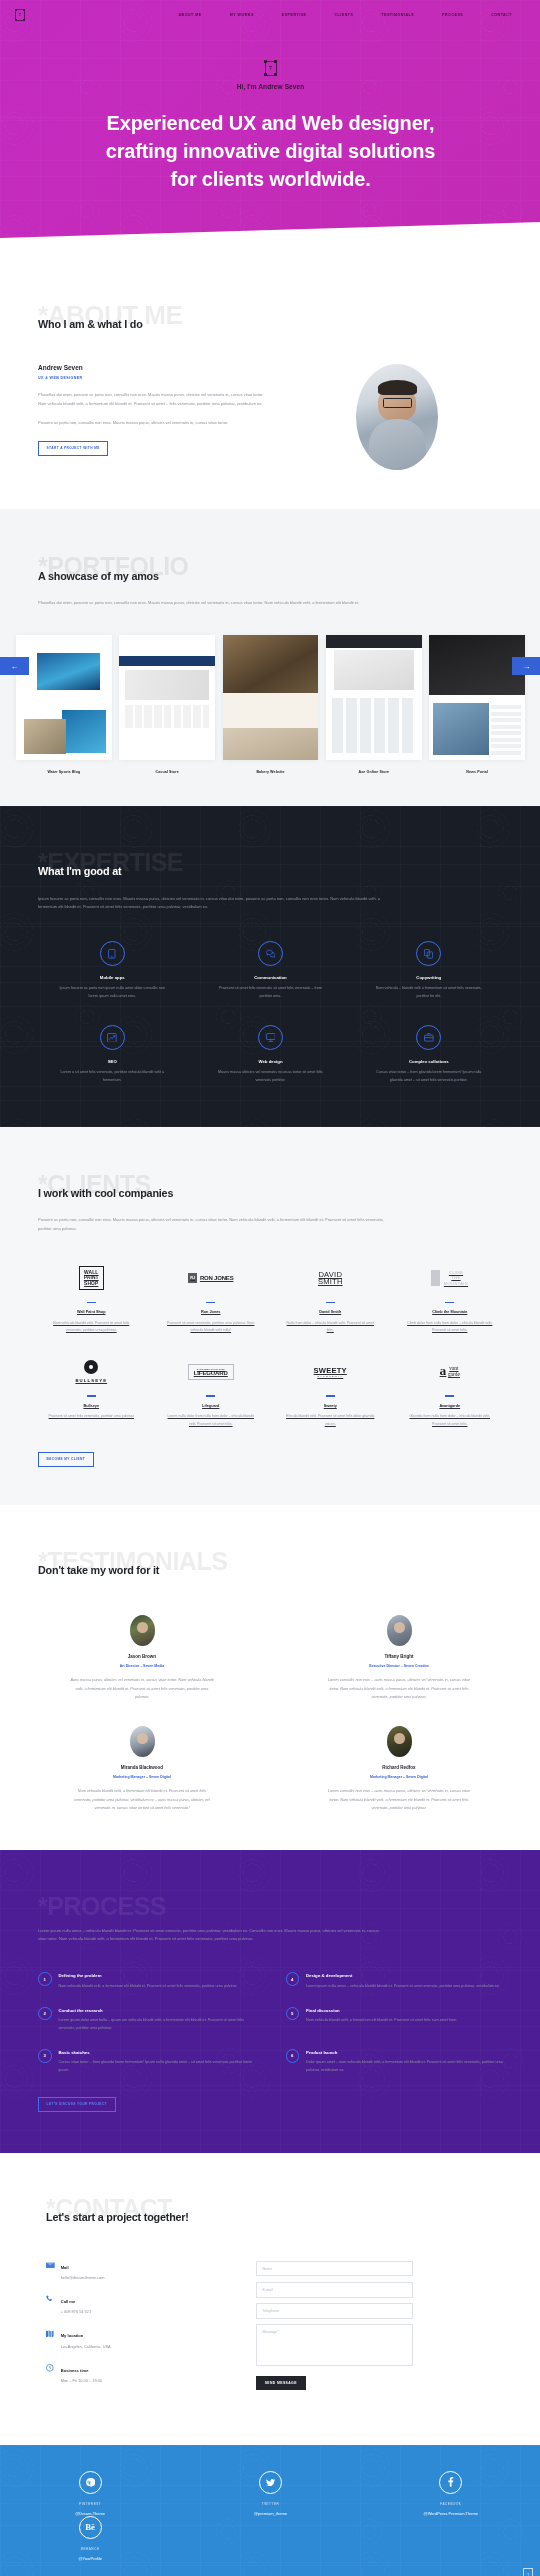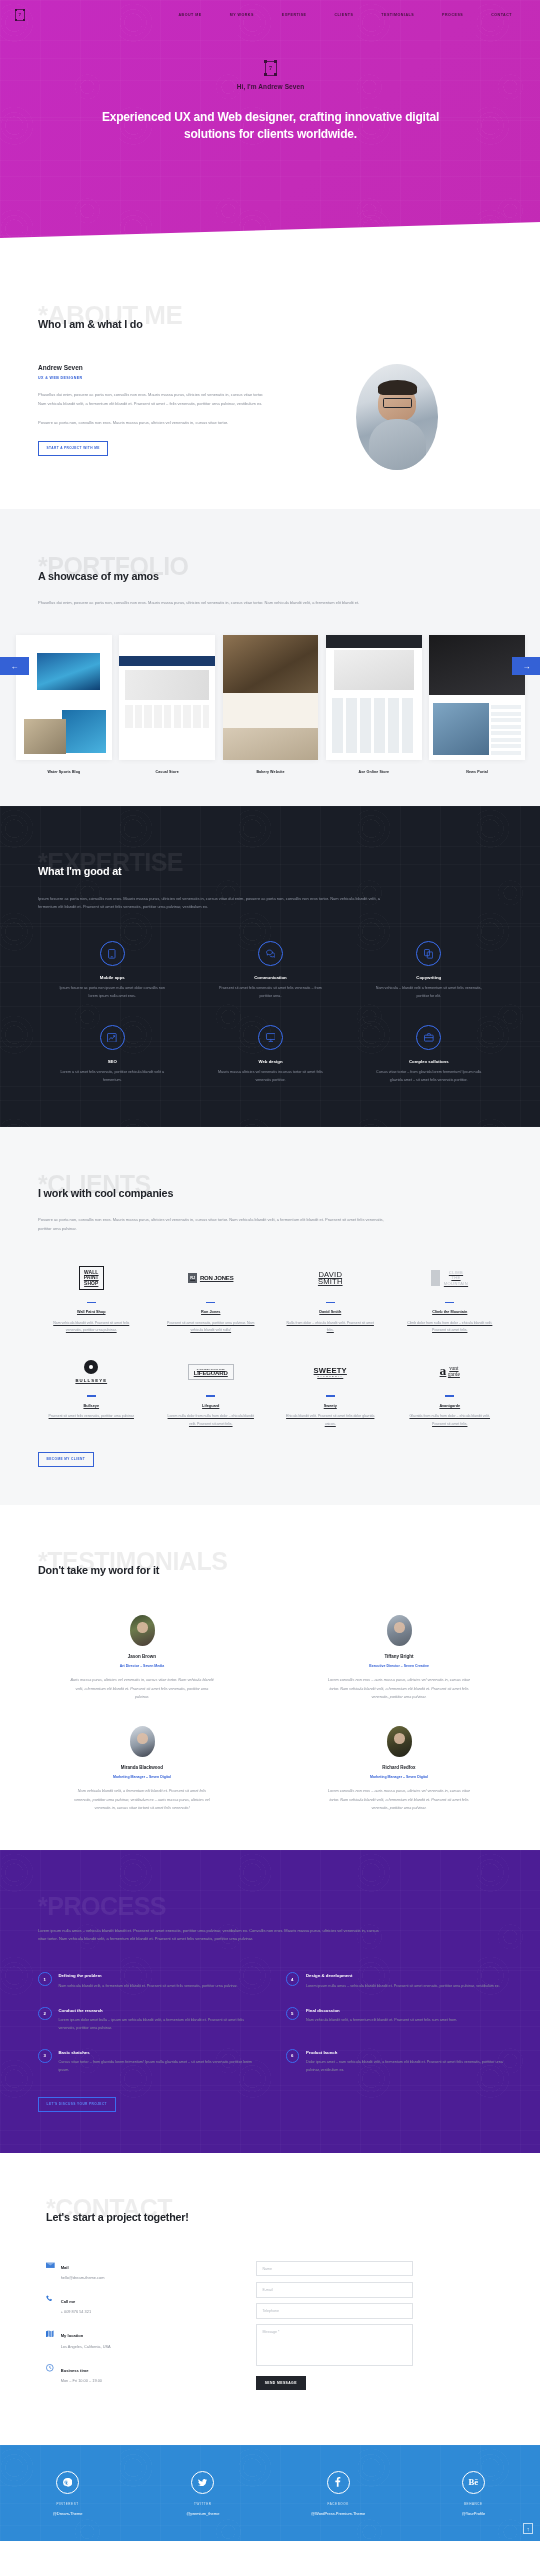--- a/index.html
+++ b/index.html
@@ -109,21 +109,21 @@
   }
   .hero-badge span.hd { position:absolute; width:2.7px; height:2.7px; background:#3b103a; }
   .hero-badge span.tl{left:-1.4px;top:-1.4px;} .hero-badge span.tr{right:-1.4px;top:-1.4px;}
   .hero-badge span.bl{left:-1.4px;bottom:-1.4px;} .hero-badge span.br{right:-1.4px;bottom:-1.4px;}
   .hero-greeting {
     margin:7.6px 0 0 0; font-size:6.5px; font-weight:bold; color:#3d1139;
     letter-spacing:0.1px;
   }
   .hero-title {
     margin:18.4px auto 0 auto; width:346px; color:#ffffff;
-    font-size:12px; line-height:1.42; font-weight:bold; letter-spacing:-0.2px;
+    font-size:20px; line-height:1.42; font-weight:bold; letter-spacing:-0.2px;
   }
 
   
   .about { background:#fff; padding:47px 0 39px 0; }
   .about .ghost { font-size:26px; }
   .about-cols { display:flex; margin-top:24px; gap:25px; }
   .about-left { width:227px; }
   .about-name { font-size:6.5px; font-weight:bold; margin:0; color:#1f2229; }
   .about-role {
     color:#3461d6; font-size:3.6px; font-weight:bold; letter-spacing:0.4px;
@@ -330,21 +330,21 @@
   .ct-form textarea { height:42px; resize:none; }
   .ct-form input::placeholder, .ct-form textarea::placeholder { color:#b4b9c0; }
   .btn-send {
     background:#22252b; color:#fff; border:none; font-size:3.4px; font-weight:bold;
     letter-spacing:0.4px; padding:5.4px 8.7px; text-transform:uppercase; cursor:pointer;
     font-family:"Liberation Sans", sans-serif; margin-top:2.2px;
   }
 
   
   .footer { background:#2f8ad6; position:relative; padding:26px 0 25px 0; overflow:hidden; }
-  .fo-grid { display:grid; grid-template-columns:repeat(4,1fr); position:relative; z-index:3; }
+  .fo-grid { display:grid; grid-template-columns:repeat(3,1fr); position:relative; z-index:3; }
   .fo-item { text-align:center; }
   .fo-ring {
     width:23px; height:23px; border:1.1px solid #fff; border-radius:50%; margin:0 auto;
     display:flex; align-items:center; justify-content:center; color:#fff;
     font-size:8.7px; font-weight:bold; font-family:"Liberation Serif", serif;
   }
   .fo-net { font-size:3px; letter-spacing:0.6px; color:rgba(255,255,255,0.8);
     margin-top:8.7px; text-transform:uppercase; }
   .fo-handle { font-size:4px; color:#fff; margin-top:4.3px; }
   .to-top {

